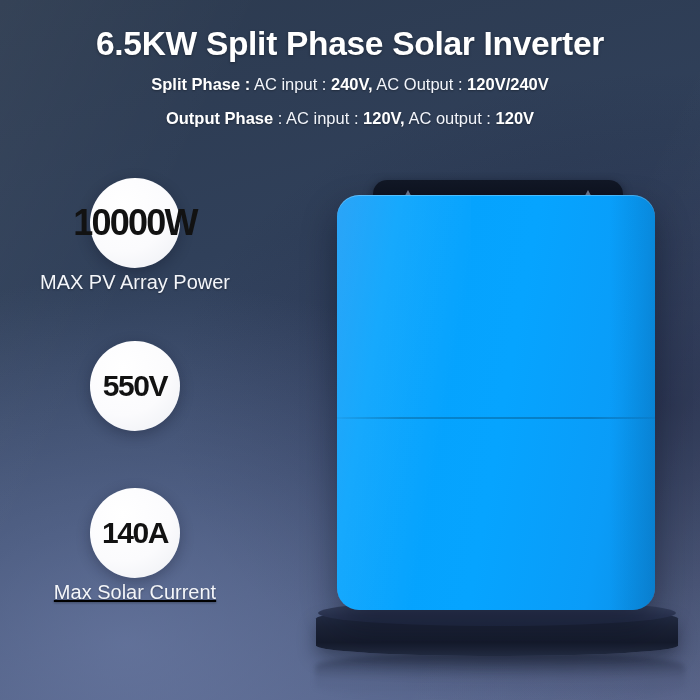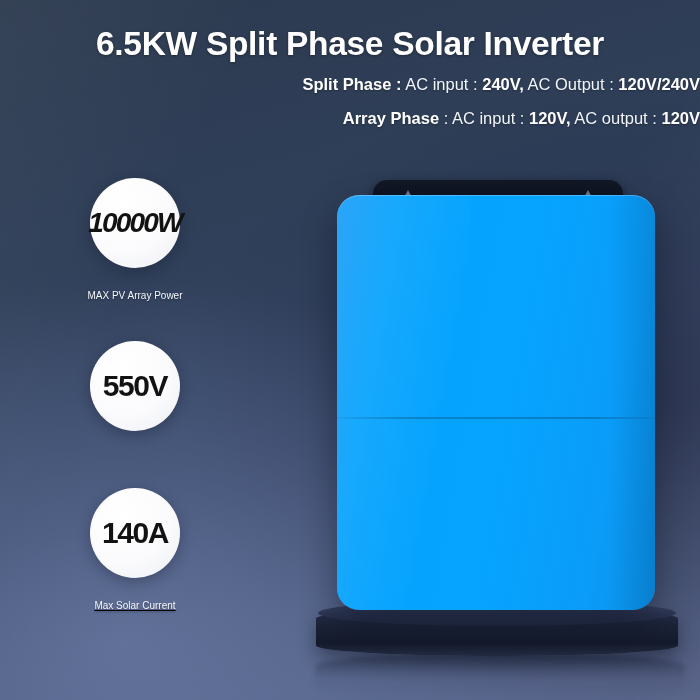--- a/index.html
+++ b/index.html
@@ -23,44 +23,43 @@
   
   .header{position:absolute;left:0;top:0;width:700px;text-align:center;z-index:6;}
   .title{
     font-size:33.5px;font-weight:bold;color:#ffffff;letter-spacing:-.3px;
     margin-top:26px;line-height:1.05;white-space:nowrap;
     text-shadow:0 1px 3px rgba(0,0,0,.35);
   }
   .subline{
     font-size:16.5px;color:#f2f5fb;white-space:nowrap;line-height:1.0;
     text-shadow:0 1px 2px rgba(0,0,0,.3);
-    text-align:right;
   }
   .subline.one{margin-top:15px;}
   .subline.two{margin-top:17px;}
   .subline b{font-weight:bold;color:#ffffff;}
   .subline span.lt{font-weight:normal;}
 
   
   .badge{position:absolute;z-index:6;width:200px;text-align:center;left:35px;}
   .badge .circle{
     width:90px;height:90px;border-radius:50%;
     background:radial-gradient(circle at 36% 30%,#ffffff 0%,#fbfbfd 55%,#eceef3 100%);
     margin:0 auto;position:relative;
     box-shadow:0 4px 14px rgba(12,18,34,.30);
   }
   .badge .val{
     position:absolute;left:-22px;right:-22px;top:50%;transform:translateY(-50%);
     font-size:30px;font-weight:bold;color:#121212;letter-spacing:-1.4px;
     font-family:"Liberation Sans",sans-serif;white-space:nowrap;
     transform-origin:center;
   }
-  .badge .val.w5{font-size:28px;letter-spacing:-1.8px;font-style:italic;}
+  .badge .val.w5{font-size:36px;letter-spacing:-1.8px;}
   .badge .lbl{
-    margin-top:22px;font-size:10px;color:#f4f6fa;white-space:nowrap;
+    margin-top:3px;font-size:20px;color:#f4f6fa;white-space:nowrap;
     text-shadow:0 1px 2px rgba(0,0,0,.32);
   }
   #badge1{top:178px;}
   #badge2{top:341px;}
   #badge3{top:488px;text-decoration:underline;}
 
   
   .ped-reflect{
     position:absolute;left:315px;top:652px;width:370px;height:48px;
     background:linear-gradient(180deg,rgba(26,33,54,.50) 0%,rgba(60,72,104,.16) 55%,rgba(80,92,126,0) 100%);
@@ -123,21 +122,21 @@
 
     <div class="subline one">
       <b>Split Phase :</b>
       <span class="lt">AC input :</span>
       <b>240V,</b>
       <span class="lt">AC Output :</span>
       <b>120V/240V</b>
     </div>
 
     <div class="subline two">
-      <b>Array Phase</b>
+      <b>Output Phase</b>
       <span class="lt">: AC input :</span>
       <b>120V,</b>
       <span class="lt">AC output :</span>
       <b>120V</b>
     </div>
   </div>
 
   <div class="badge" id="badge1">
     <div class="circle">
       <div class="val w5">10000W</div>

